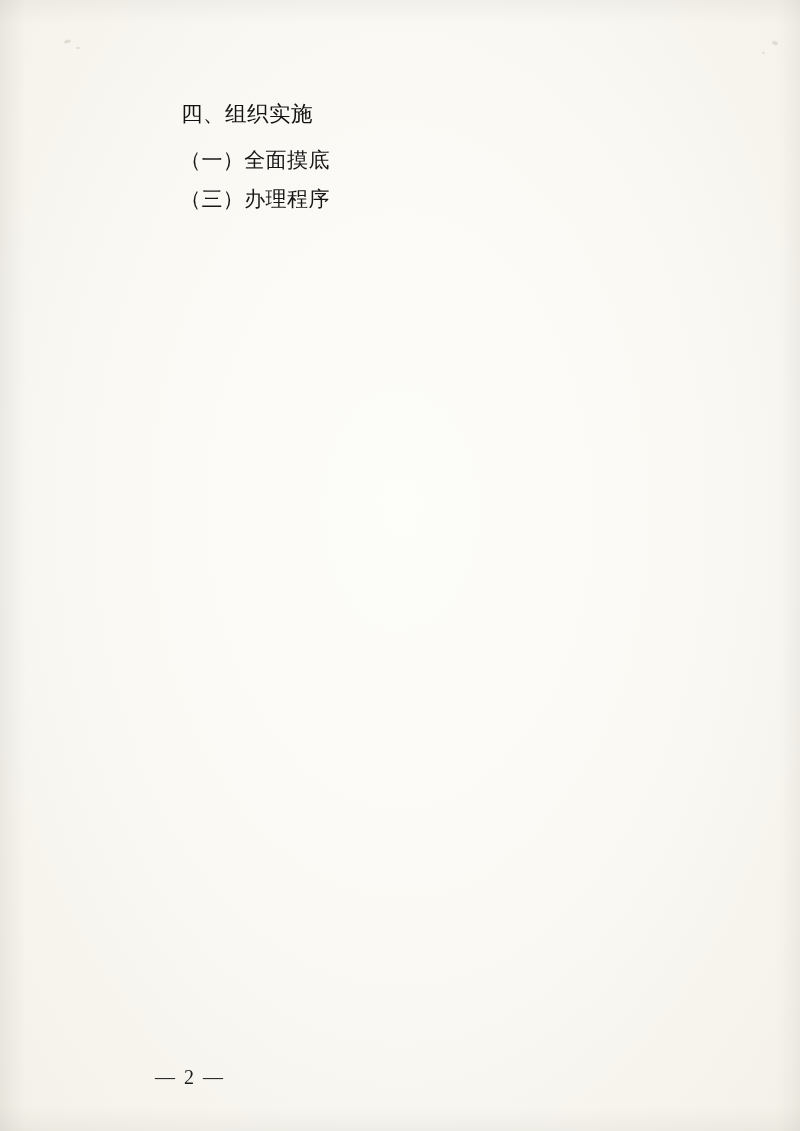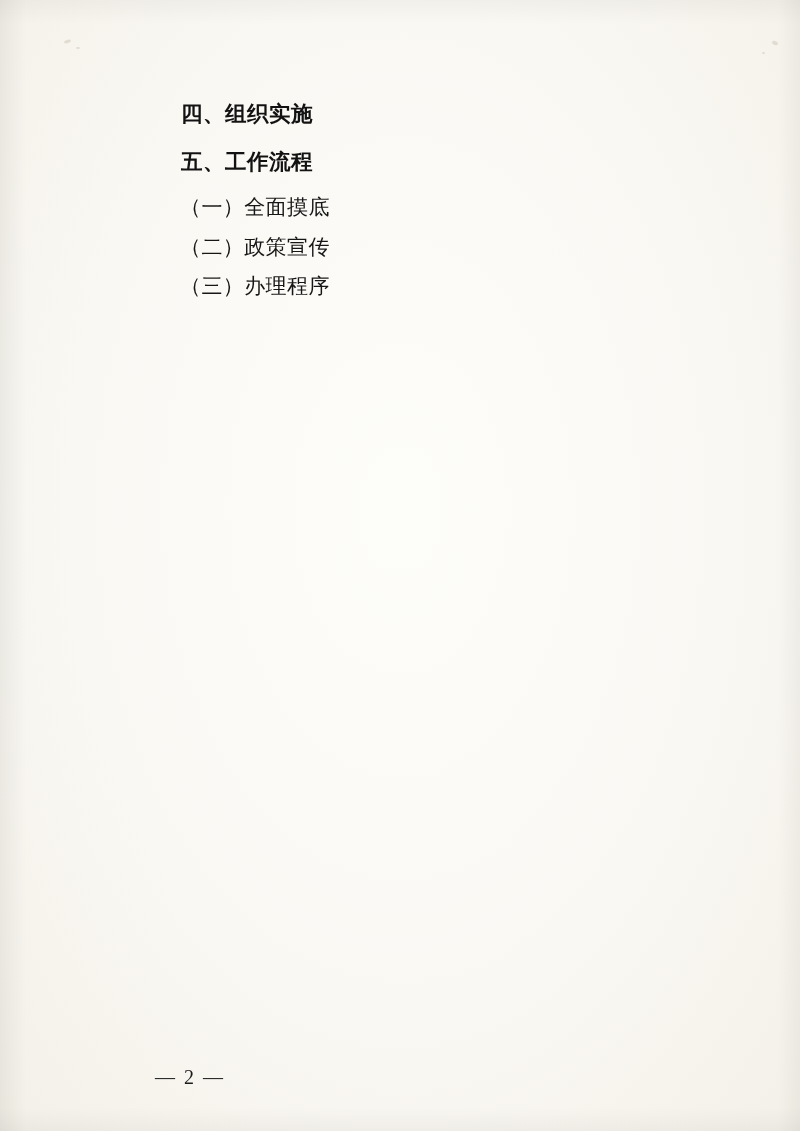--- a/index.html
+++ b/index.html
@@ -49,21 +49,21 @@
   .s3 { left: 772px; top: 41px;  width: 6px;  height: 4px; transform: rotate(24deg); }
   .s4 { left: 762px; top: 52px;  width: 3px;  height: 2px; }
 
   .content {
     position: absolute;
     left: 138px;
     top: 96px;
     width: 530px;
   }
   .heading {
-    font-weight: bold;
+    font-weight: normal;
     font-size: 21.5px;
     letter-spacing: 0.5px;
     margin: 0 0 8px 0;
     text-indent: 2em;
     line-height: 1.75;
     color: #121212;
   }
   .subheading {
     font-size: 21px;
     letter-spacing: 0.4px;
@@ -110,26 +110,24 @@
   <div class="speck s1"></div>
   <div class="speck s2"></div>
   <div class="speck s3"></div>
   <div class="speck s4"></div>
 
   <div class="content">
 
     <h2 class="heading">四、组织实施</h2>
 
 
-    <h2 class="heading gap-before">五、工作流程</h2>
 
     <div class="subheading">（一）全面摸底</div>
 
 
-    <div class="subheading">（二）政策宣传</div>
 
 
     <div class="subheading">（三）办理程序</div>
 
 
   </div>
 
   <div class="page-number">
     <span class="pn-inner">— 2 —</span>
   </div>

